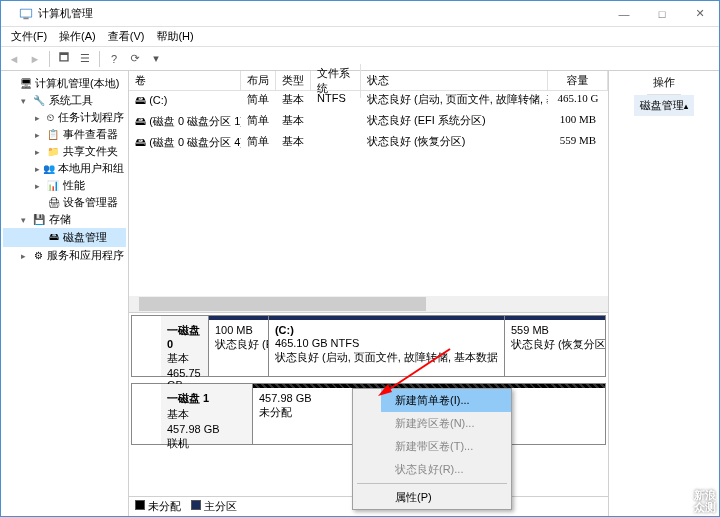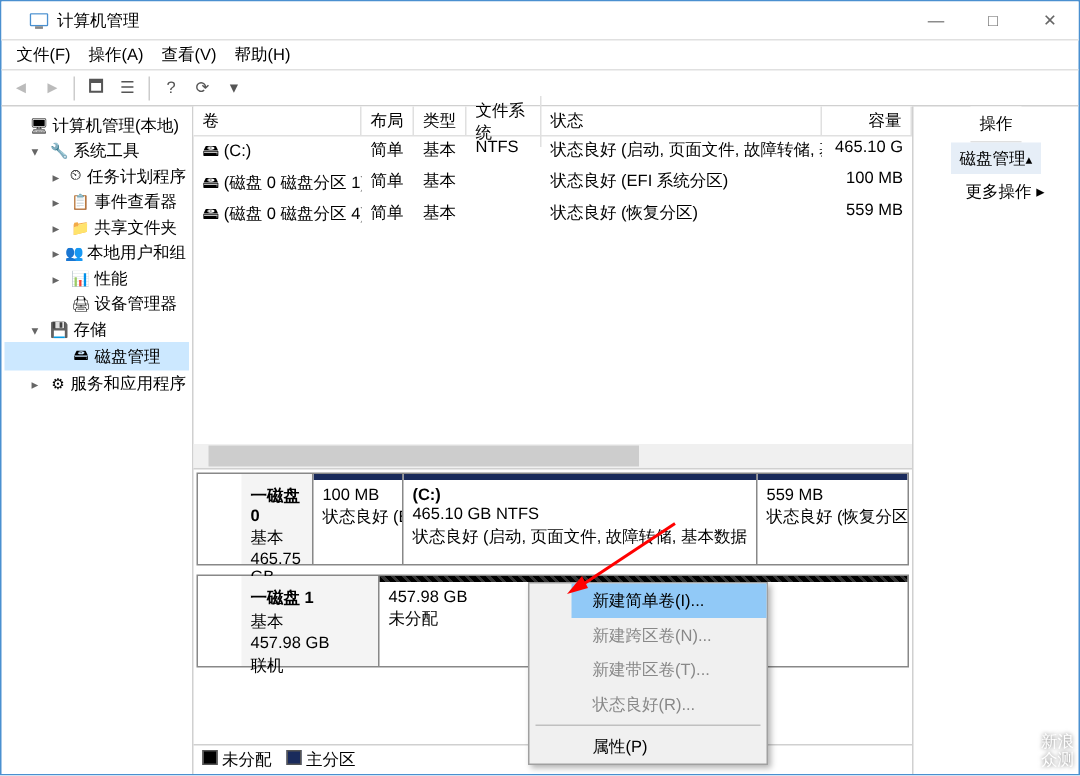--- a/index.html
+++ b/index.html
@@ -30,21 +30,21 @@
 .vol-head { display: flex; background: #fff; border-bottom: 1px solid #e0e0e0; height: 20px; align-items: center; }
 .vol-head div { padding: 2px 6px; border-right: 1px solid #e0e0e0; }
 .vol-rows { flex: 1; }
 .vol-row { display: flex; padding: 1px 0; }
 .vol-row div { padding: 0 6px; white-space: nowrap; overflow: hidden; }
 .c-name { width: 112px; }
 .c-layout { width: 35px; }
 .c-type { width: 35px; }
 .c-fs { width: 50px; }
 .c-status { flex: 1; }
-.c-cap { width: 60px; text-align: right; }
+.c-cap { width: 60px; text-align: center; font-family: Liberation Serif, serif; }
 .hscroll { height: 16px; background: #f0f0f0; display: flex; align-items: center; }
 .hscroll .thumb { height: 14px; background: #cdcdcd; width: 60%; margin-left: 2%; }
 .disks { flex: 1; overflow: hidden; padding: 2px; position: relative; }
 .disk { display: flex; border: 1px solid #888; margin-bottom: 6px; height: 62px; }
 .disk-label { width: 92px; background: #f4f4f4; padding: 4px 6px; border-right: 1px solid #888; display: flex; flex-direction: column; gap: 1px; margin-left: 29px; }
 .disk-label .bar { height: 3px; background: #cc3333; margin-bottom: 2px; }
 .disk-parts { flex: 1; display: flex; }
 .part { border-right: 1px solid #888; padding: 4px 6px; display: flex; flex-direction: column; gap: 1px; overflow: hidden; white-space: nowrap; }
 .part:last-child { border-right: none; }
 .part .bar { height: 4px; margin: -4px -6px 3px -6px; }
@@ -58,21 +58,21 @@
 .actions .hdr { background: #fff; padding: 4px 6px; border-bottom: 1px solid #e0e0e0; font-weight: normal; }
 .actions .sect { background: #e6eef7; padding: 3px 6px; display: flex; align-items: center; }
 .actions .sect .arrow { margin-left: auto; font-size: 9px; }
 .actions .item { padding: 4px 6px 4px 18px; }
 .context-menu { position: absolute; left: 352px; top: 388px; background: #f0f0f0; border: 1px solid #a0a0a0; box-shadow: 2px 2px 4px rgba(0,0,0,.3); width: 160px; z-index: 100; }
 .context-menu .mitem { padding: 4px 14px; color: #888; cursor: default; margin-left: 28px; }
 .context-menu .mitem.enabled { color: #000; }
 .context-menu .mitem.hilite { background: #91c9f7; color: #000; }
 .context-menu .msep { height: 1px; background: #c0c0c0; margin: 2px 4px; }
 .red-arrow { position: absolute; left: 370px; top: 344px; z-index: 200; pointer-events: none; }
-.watermark { position: absolute; right: 4px; bottom: 4px; color: #fff; text-shadow: 0 0 3px rgba(0,0,0,.6); font-size: 12px; z-index: 50; text-align: center; line-height: 1.1; }
+.watermark { position: absolute; right: 4px; bottom: 4px; color: #fff; text-shadow: 0 0 3px rgba(0,0,0,.6); font-size: 12px; z-index: 50; text-align: center; line-height: 1.1; font-weight: bold; }
 </style>
 </head>
 <body>
 
 <div class="window">
   <div class="titlebar">
     <svg class="icon" viewBox="0 0 16 16">
         <rect x="1" y="2" width="14" height="10" fill="#4a90d0" rx="1"></rect>
         <rect x="2" y="3" width="12" height="8" fill="#fff"></rect>
         <rect x="5" y="12" width="6" height="2" fill="#888"></rect>
@@ -256,21 +256,20 @@
         <span><span class="sw navy"></span><span>主分区</span></span>
       </div>
     </div>
 
     <div class="actions">
       <div class="hdr">操作</div>
       <div class="sect">
           <span>磁盘管理</span>
           <span class="arrow">▴</span>
         </div>
-      <div class="item"><span>更多操作</span> <span>▸</span></div>
     </div>
   </div>
 </div>
 
 <div class="context-menu">
   <div class="mitem enabled hilite">新建简单卷(I)...</div>
   <div class="mitem">新建跨区卷(N)...</div>
   <div class="mitem">新建带区卷(T)...</div>
   <div class="mitem">状态良好(R)...</div>
   <div class="msep"></div>

